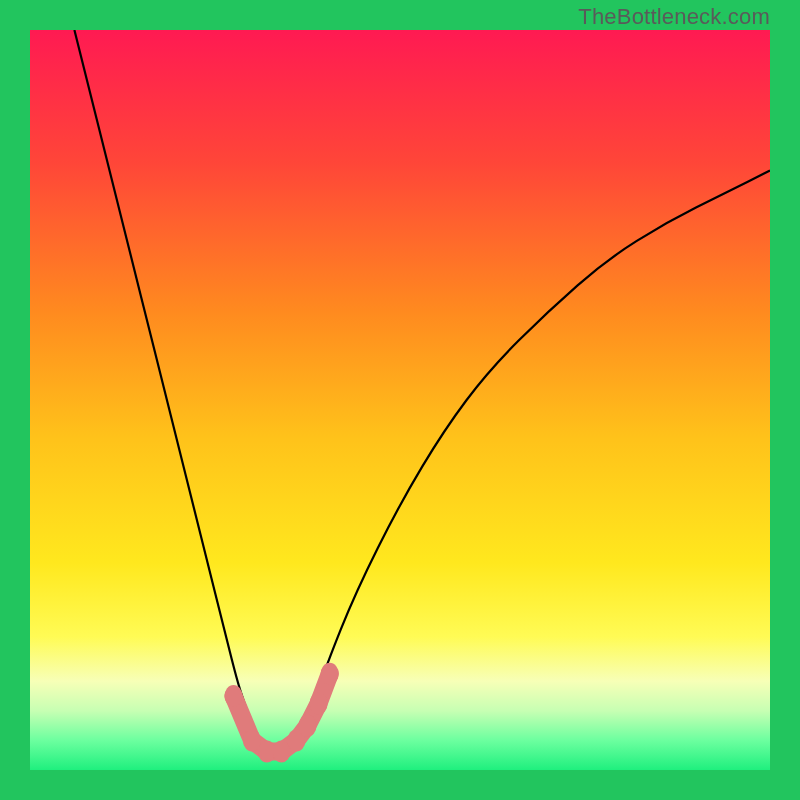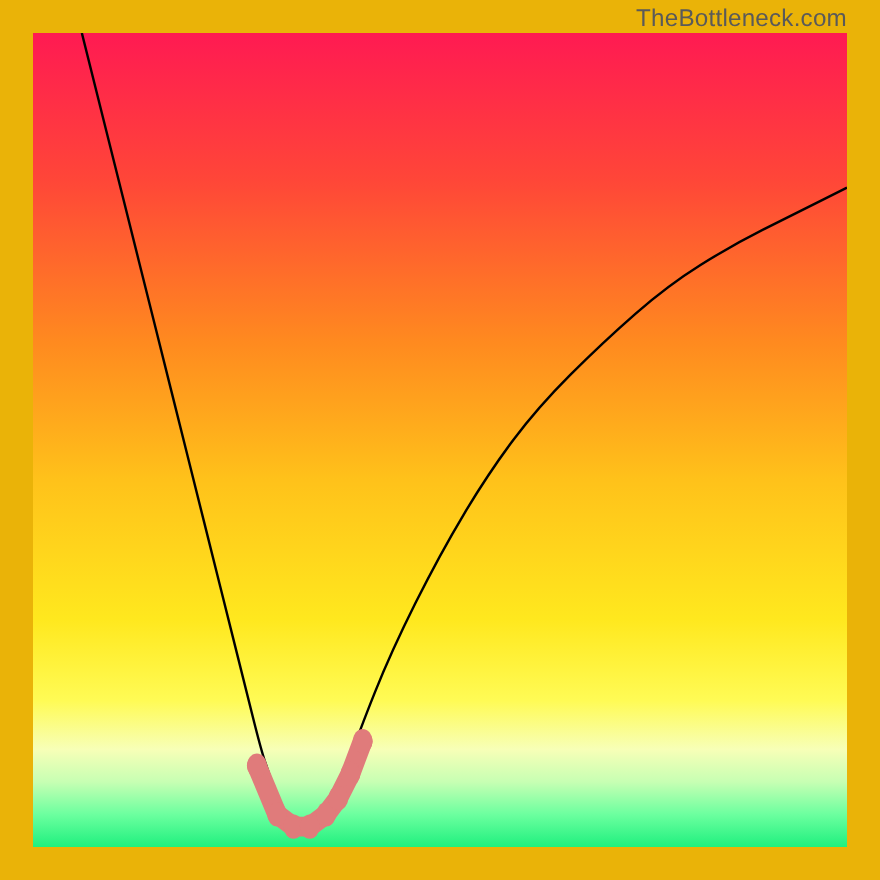--- a/index.html
+++ b/index.html
@@ -9,21 +9,21 @@
     height: 800px;
     background: #000;
     overflow: hidden;
   }
   .frame {
     position: absolute;
     left: 0;
     top: 0;
     width: 800px;
     height: 800px;
-    background: #eab308;
+    background: #22c55e;
   }
   .plot-area {
     position: absolute;
     left: 30px;
     top: 30px;
     width: 740px;
     height: 740px;
     overflow: hidden;
   }
   .gradient {

